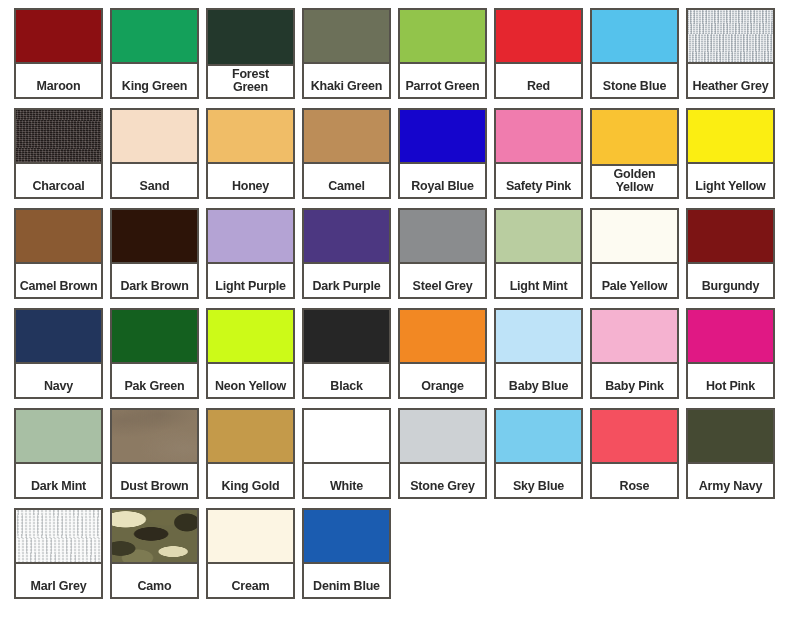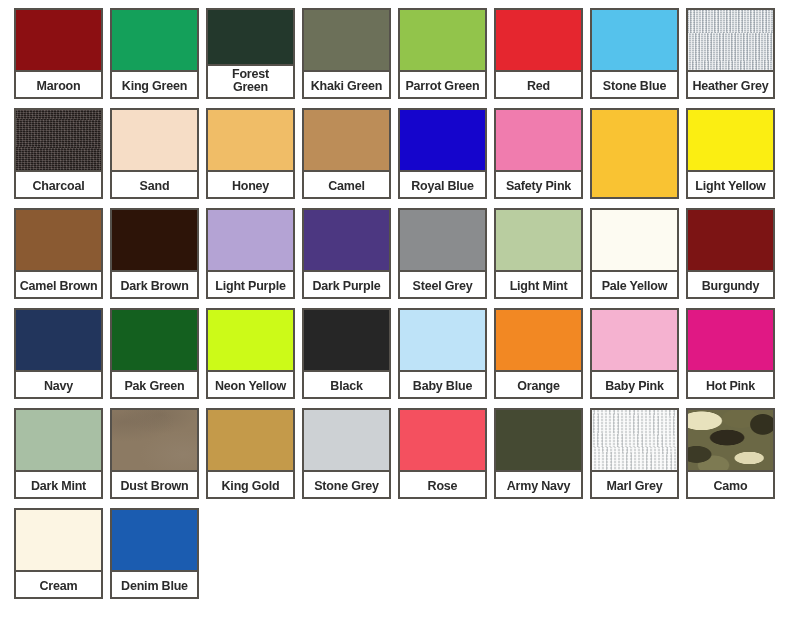--- a/index.html
+++ b/index.html
@@ -55,21 +55,21 @@
     width: 100%;
     box-sizing: border-box;
     background: #ffffff;
     border-top: 2px solid #55514b;
     color: #2b2b2b;
     font-size: 12.5px;
     font-weight: bold;
     line-height: 13px;
     letter-spacing: -0.2px;
     text-align: center;
-    padding: 8px 1px 4px 1px;
+    padding: 16px 1px 4px 1px;
     display: flex;
     align-items: center;
     justify-content: center;
     white-space: pre-line;
   }
 
   .swatch-cell.two-line .swatch-label {
     line-height: 13px;
     padding: 2px 1px 3px 1px;
   }
@@ -185,20 +185,22 @@
     <div class="swatch-cell">
       <div class="swatch-color" style="background-color: rgb(21, 5, 204);"></div>
       <div class="swatch-label">Royal Blue</div>
     </div>
     <div class="swatch-cell">
       <div class="swatch-color" style="background-color: rgb(240, 124, 174);"></div>
       <div class="swatch-label">Safety Pink</div>
     </div>
     <div class="swatch-cell two-line">
       <div class="swatch-color" style="background-color: rgb(249, 195, 51);"></div>
+      <div class="swatch-label">Golden
+Yellow</div>
     </div>
     <div class="swatch-cell">
       <div class="swatch-color" style="background-color: rgb(251, 238, 18);"></div>
       <div class="swatch-label">Light Yellow</div>
     </div>
     <div class="swatch-cell">
       <div class="swatch-color" style="background-color: rgb(138, 90, 50);"></div>
       <div class="swatch-label">Camel Brown</div>
     </div>
     <div class="swatch-cell">
@@ -239,52 +241,60 @@
     </div>
     <div class="swatch-cell">
       <div class="swatch-color" style="background-color: rgb(204, 250, 24);"></div>
       <div class="swatch-label">Neon Yellow</div>
     </div>
     <div class="swatch-cell">
       <div class="swatch-color" style="background-color: rgb(38, 38, 38);"></div>
       <div class="swatch-label">Black</div>
     </div>
     <div class="swatch-cell">
+      <div class="swatch-color" style="background-color: rgb(242, 136, 35);"></div>
+      <div class="swatch-label">Orange</div>
+    </div>
+    <div class="swatch-cell">
       <div class="swatch-color" style="background-color: rgb(190, 227, 248);"></div>
       <div class="swatch-label">Baby Blue</div>
     </div>
     <div class="swatch-cell">
-      <div class="swatch-color" style="background-color: rgb(242, 136, 35);"></div>
-      <div class="swatch-label">Orange</div>
-    </div>
-    <div class="swatch-cell">
       <div class="swatch-color" style="background-color: rgb(245, 178, 208);"></div>
       <div class="swatch-label">Baby Pink</div>
     </div>
     <div class="swatch-cell">
       <div class="swatch-color" style="background-color: rgb(224, 24, 132);"></div>
       <div class="swatch-label">Hot Pink</div>
     </div>
     <div class="swatch-cell">
       <div class="swatch-color" style="background-color: rgb(168, 191, 164);"></div>
       <div class="swatch-label">Dark Mint</div>
     </div>
     <div class="swatch-cell">
       <div class="swatch-color tex-dust" style="background-color: rgb(140, 122, 99);"></div>
       <div class="swatch-label">Dust Brown</div>
     </div>
     <div class="swatch-cell">
       <div class="swatch-color" style="background-color: rgb(196, 154, 74);"></div>
       <div class="swatch-label">King Gold</div>
     </div>
     <div class="swatch-cell">
+      <div class="swatch-color" style="background-color: rgb(255, 255, 255);"></div>
+      <div class="swatch-label">White</div>
+    </div>
+    <div class="swatch-cell">
       <div class="swatch-color" style="background-color: rgb(205, 209, 212);"></div>
       <div class="swatch-label">Stone Grey</div>
     </div>
     <div class="swatch-cell">
+      <div class="swatch-color" style="background-color: rgb(121, 205, 238);"></div>
+      <div class="swatch-label">Sky Blue</div>
+    </div>
+    <div class="swatch-cell">
       <div class="swatch-color" style="background-color: rgb(244, 80, 95);"></div>
       <div class="swatch-label">Rose</div>
     </div>
     <div class="swatch-cell">
       <div class="swatch-color" style="background-color: rgb(69, 74, 51);"></div>
       <div class="swatch-label">Army Navy</div>
     </div>
     <div class="swatch-cell">
       <div class="swatch-color tex-marl" style="background-color: rgb(225, 227, 227);"></div>
       <div class="swatch-label">Marl Grey</div>

